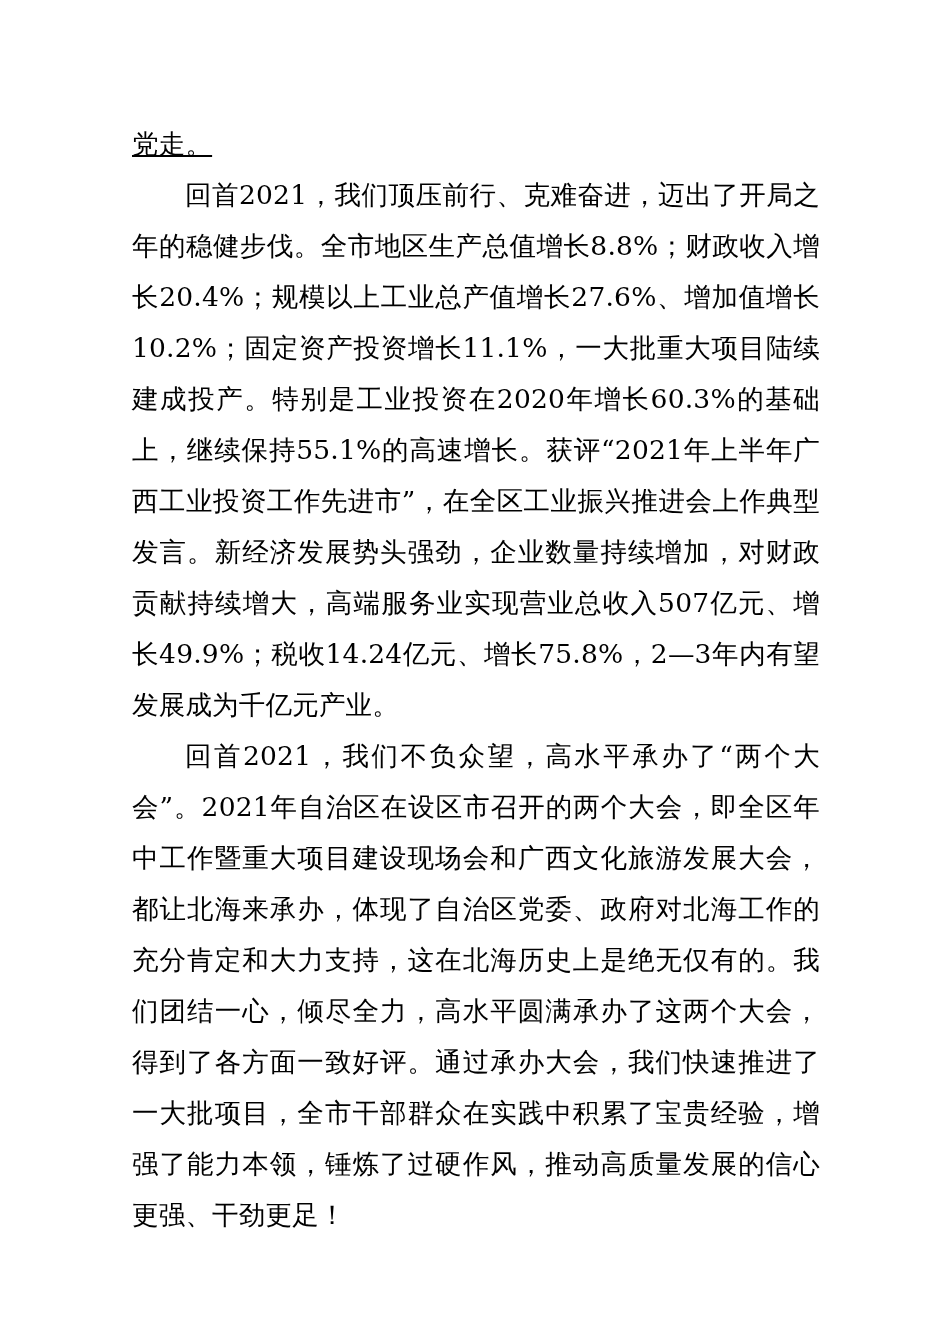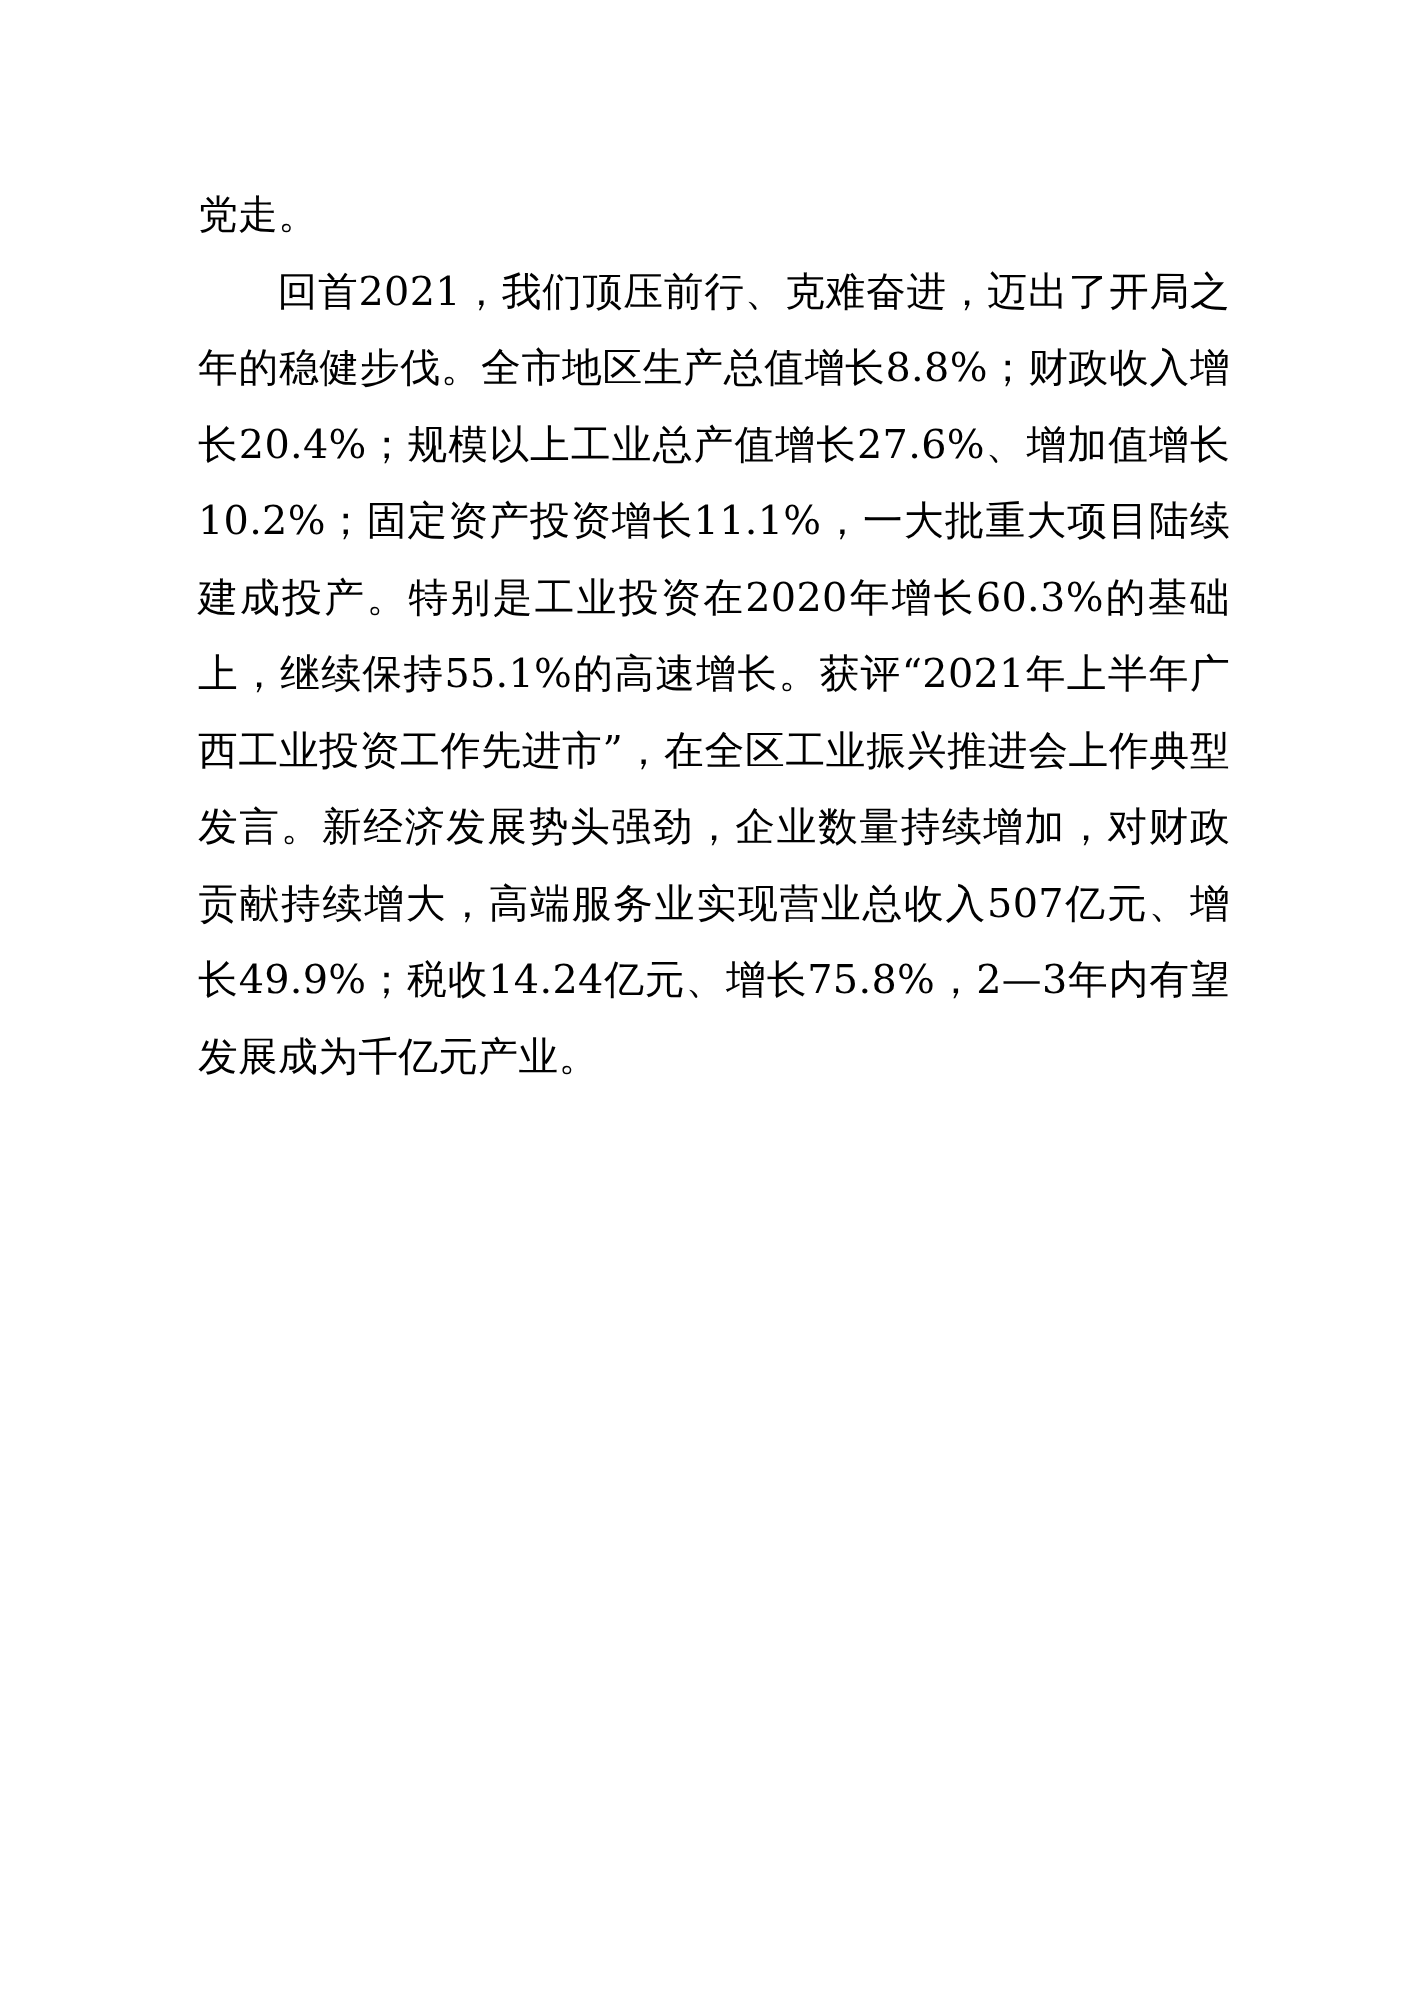--- a/index.html
+++ b/index.html
@@ -27,23 +27,25 @@
     text-align: justify;
     text-justify: inter-ideograph;
     letter-spacing: 0.2px;
   }
   p.para {
     margin: 0;
     text-indent: 2em;
   }
   p.para.no-indent {
     text-indent: 0;
+    text-decoration: underline;
   }
 </style>
 </head>
 <body>
 
 <div class="page">
   <div class="doc-body">
     <p class="para no-indent">党走。</p>
     <p class="para">回首2021，我们顶压前行、克难奋进，迈出了开局之年的稳健步伐。全市地区生产总值增长8.8%；财政收入增长20.4%；规模以上工业总产值增长27.6%、增加值增长10.2%；固定资产投资增长11.1%，一大批重大项目陆续建成投产。特别是工业投资在2020年增长60.3%的基础上，继续保持55.1%的高速增长。获评“2021年上半年广西工业投资工作先进市”，在全区工业振兴推进会上作典型发言。新经济发展势头强劲，企业数量持续增加，对财政贡献持续增大，高端服务业实现营业总收入507亿元、增长49.9%；税收14.24亿元、增长75.8%，2—3年内有望发展成为千亿元产业。</p>
+    <p class="para">回首2021，我们不负众望，高水平承办了“两个大会”。2021年自治区在设区市召开的两个大会，即全区年中工作暨重大项目建设现场会和广西文化旅游发展大会，都让北海来承办，体现了自治区党委、政府对北海工作的充分肯定和大力支持，这在北海历史上是绝无仅有的。我们团结一心，倾尽全力，高水平圆满承办了这两个大会，得到了各方面一致好评。通过承办大会，我们快速推进了一大批项目，全市干部群众在实践中积累了宝贵经验，增强了能力本领，锤炼了过硬作风，推动高质量发展的信心更强、干劲更足！</p>
   </div>
 </div>
 
 </body></html>

